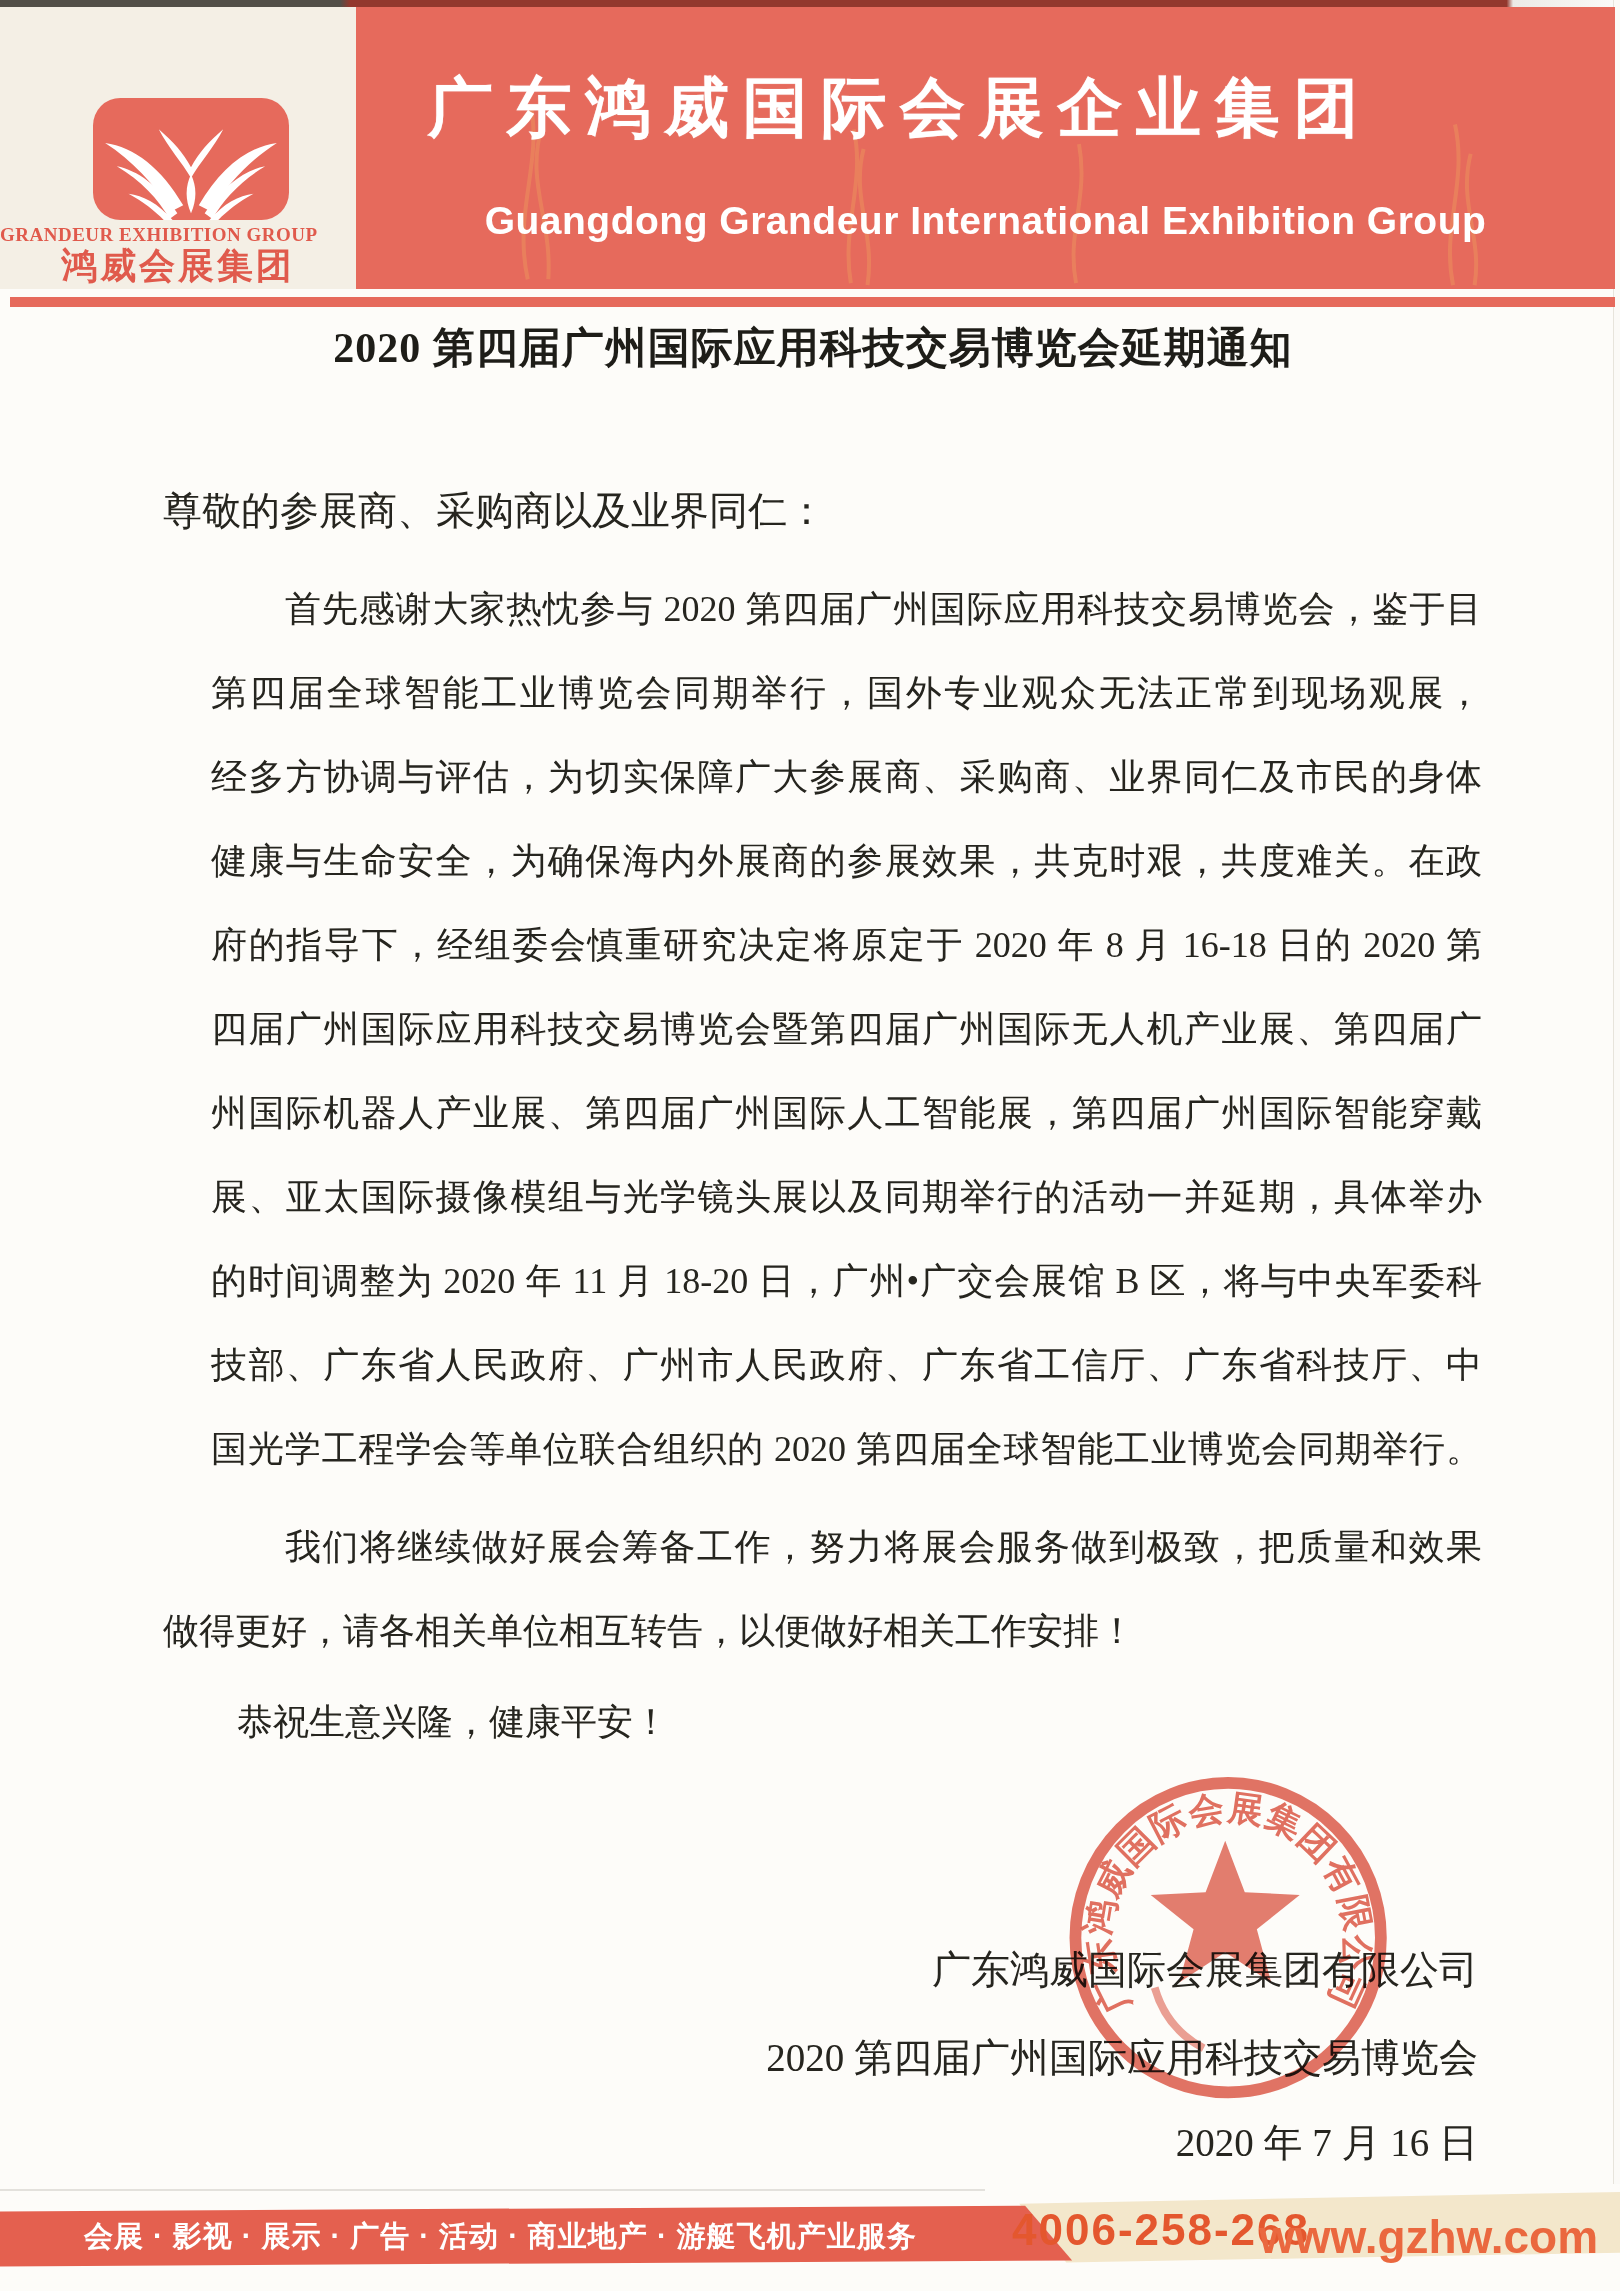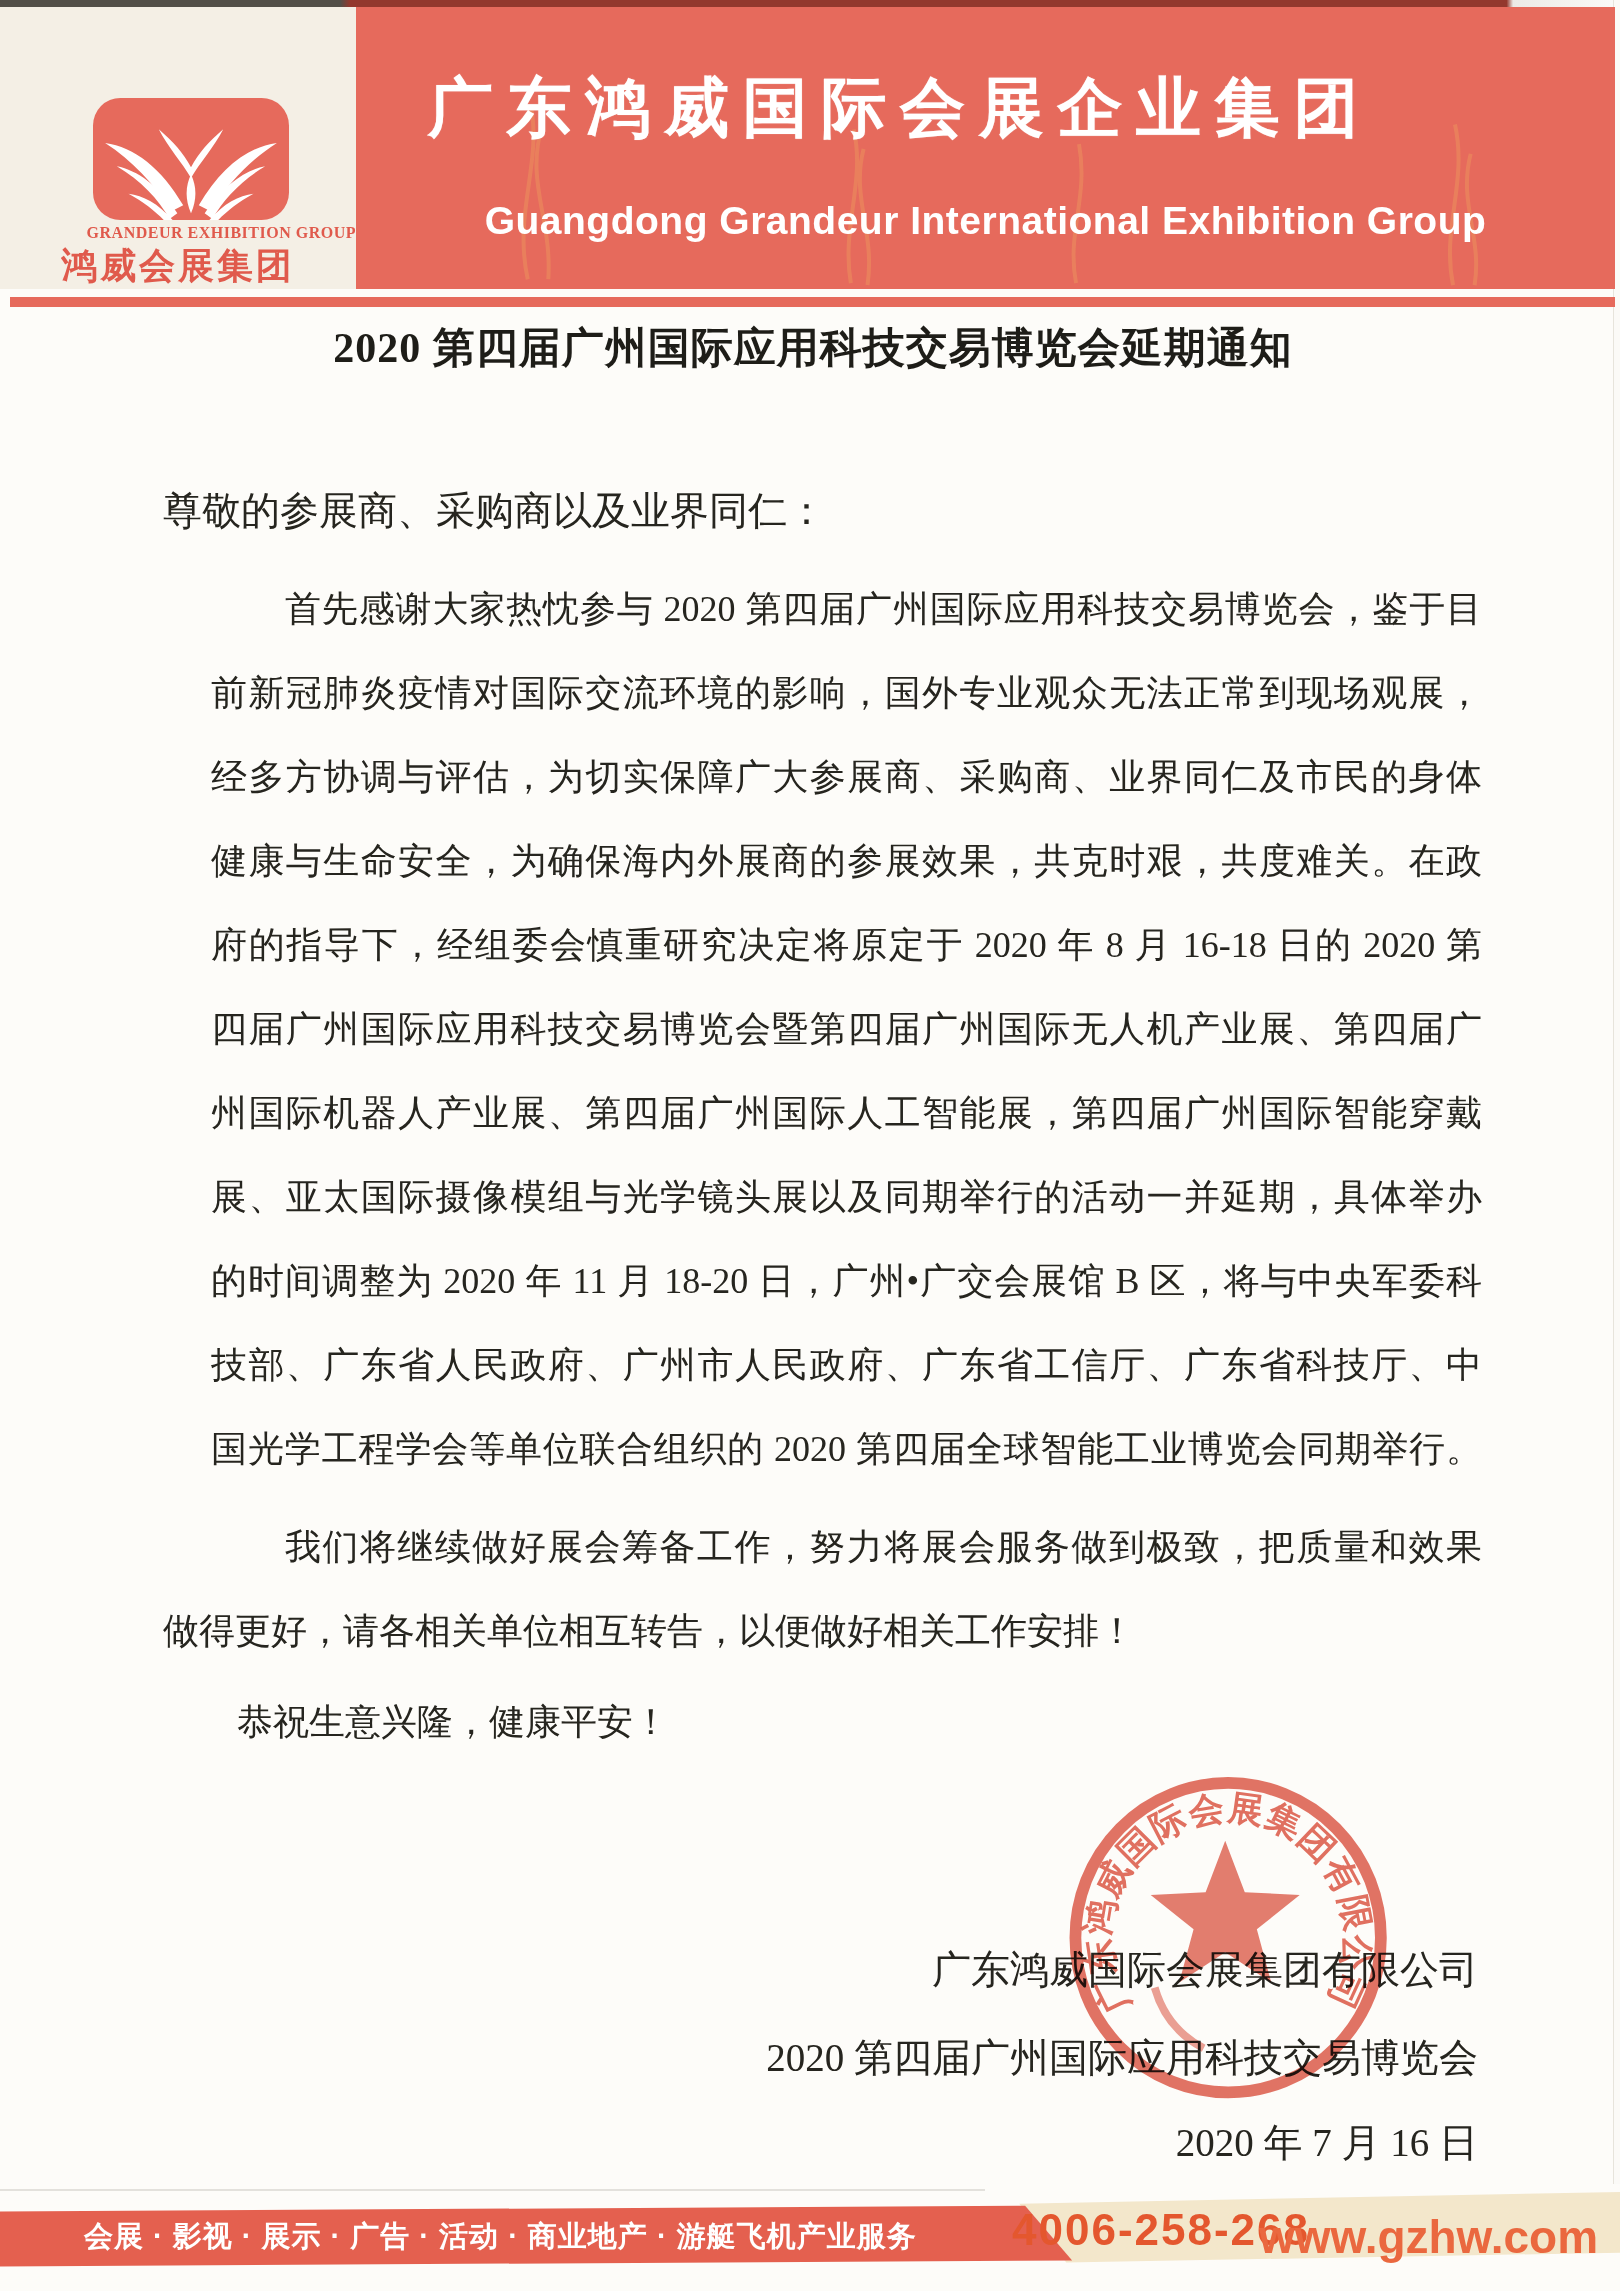--- a/index.html
+++ b/index.html
@@ -7,22 +7,22 @@
         font-family:"Liberation Serif","DejaVu Serif",serif;color:#26251f;}
   
   .scan-top-strip{position:absolute;left:0;top:0;width:1620px;height:6.9px;
     background:linear-gradient(to right,#524f48 0%,#524f48 21%,#93382d 21.6%,#93382d 93%,#eceae6 93.4%,#fbfaf8 100%);}
   .scan-right-strip{position:absolute;right:0;top:0;width:5.9px;height:2184px;background:#fbfaf7;border-left:1px solid #e7e4dc;}
   .scan-fold-line{position:absolute;left:0;top:2189px;width:985px;height:2px;background:#d6d3cc;opacity:.65;}
   
   .logo-col{position:absolute;left:0;top:6.9px;width:356px;height:282px;background:#f4efe5;}
   .logo-mark{position:absolute;left:93px;top:91px;width:196px;height:122px;background:#e66a5c;border-radius:27.4px;}
   .logo-mark svg{position:absolute;left:0;top:0;width:100%;height:100%;}
-  .logo-en{position:absolute;left:0;top:217px;width:356px;text-align:right;
-    font-family:"Liberation Serif","DejaVu Serif",serif;font-weight:bold;font-size:16px;letter-spacing:0.5px;color:#e05a4c;}
+  .logo-en{position:absolute;left:0;top:217px;width:356px;text-align:left;
+    font-family:"Liberation Serif","DejaVu Serif",serif;font-weight:bold;font-size:19px;letter-spacing:0.5px;color:#e05a4c;}
   .logo-cn{position:absolute;left:0;top:235px;width:356px;text-align:center;
     font-family:"Liberation Sans","DejaVu Sans",sans-serif;font-weight:bold;font-size:36px;letter-spacing:2.9px;color:#e05a4c;}
   .banner{position:absolute;left:356px;top:6.9px;width:1259px;height:282px;background:#e66a5c;overflow:hidden;}
   .banner svg.flourish{position:absolute;left:0;top:0;width:100%;height:100%;}
   .banner-cn{position:absolute;left:0;top:57px;width:1074px;text-align:center;color:#ffffff;
     font-family:"Liberation Sans","DejaVu Sans",sans-serif;font-weight:bold;font-size:65px;letter-spacing:13.7px;
     text-shadow:0 0 1px rgba(255,255,255,.6);padding-left:7px;}
   .banner-en{position:absolute;left:0;top:192px;width:1259px;text-align:center;color:#ffffff;
     font-family:"Liberation Sans","DejaVu Sans",sans-serif;font-weight:600;font-size:39px;letter-spacing:0.5px;}
   .header-divider{position:absolute;left:9.8px;top:297px;width:1605px;height:9.8px;background:#e66a5c;}
@@ -100,21 +100,21 @@
     <div class="banner-cn">广东鸿威国际会展企业集团</div>
     <div class="banner-en">Guangdong Grandeur International Exhibition Group</div>
   </div>
   <div class="header-divider"></div>
 
   <h1 class="doc-title">2020 第四届广州国际应用科技交易博览会延期通知</h1>
   <div class="salutation">尊敬的参展商、采购商以及业界同仁：</div>
 
   <div class="bodytext">
     <div class="line fill indent">首先感谢大家热忱参与 2020 第四届广州国际应用科技交易博览会，鉴于目</div>
-    <div class="line fill">前新冠肺炎疫情对国际交流环境的影响，国外专业观众无法正常到现场观展，</div>
+    <div class="line fill">第四届全球智能工业博览会同期举行，国外专业观众无法正常到现场观展，</div>
     <div class="line fill">经多方协调与评估，为切实保障广大参展商、采购商、业界同仁及市民的身体</div>
     <div class="line fill">健康与生命安全，为确保海内外展商的参展效果，共克时艰，共度难关。在政</div>
     <div class="line fill">府的指导下，经组委会慎重研究决定将原定于 2020 年 8 月 16-18 日的 2020 第</div>
     <div class="line fill">四届广州国际应用科技交易博览会暨第四届广州国际无人机产业展、第四届广</div>
     <div class="line fill">州国际机器人产业展、第四届广州国际人工智能展，第四届广州国际智能穿戴</div>
     <div class="line fill">展、亚太国际摄像模组与光学镜头展以及同期举行的活动一并延期，具体举办</div>
     <div class="line fill">的时间调整为 2020 年 11 月 18-20 日，广州•广交会展馆 B 区，将与中央军委科</div>
     <div class="line fill">技部、广东省人民政府、广州市人民政府、广东省工信厅、广东省科技厅、中</div>
     <div class="line fill">国光学工程学会等单位联合组织的 2020 第四届全球智能工业博览会同期举行。</div>
     <div class="line fill indent gap-lg">我们将继续做好展会筹备工作，努力将展会服务做到极致，把质量和效果</div>

